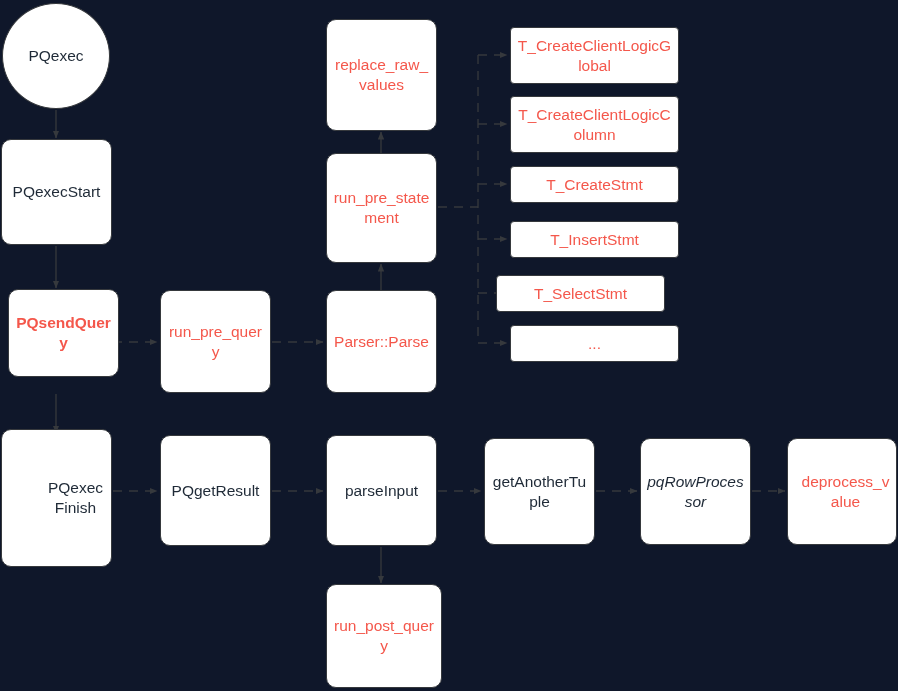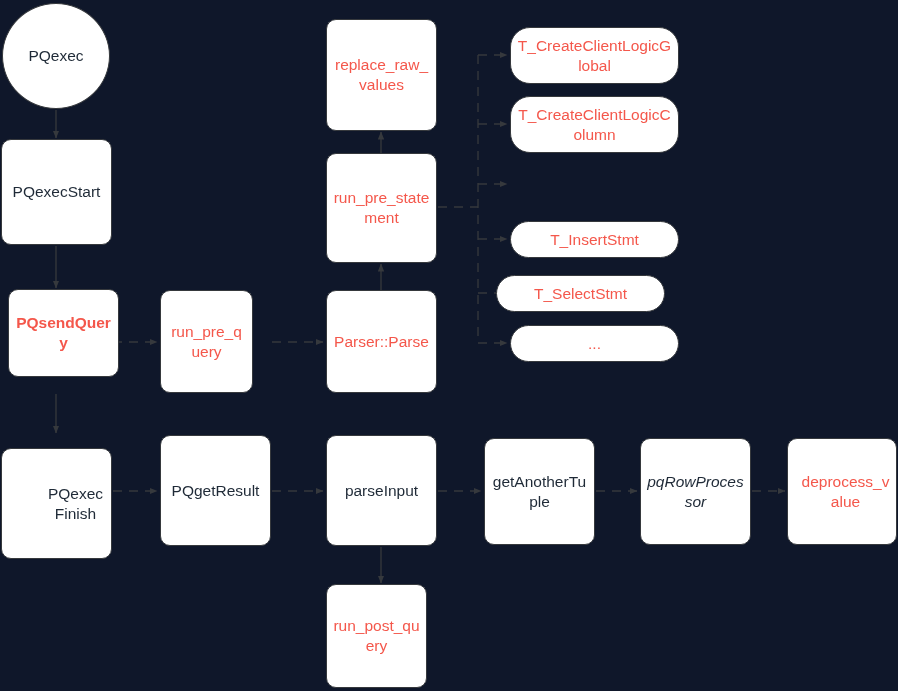--- a/index.html
+++ b/index.html
@@ -40,21 +40,21 @@
     border-radius: 10px;
     padding: 0 6px;
     word-break: break-all;
     z-index: 2;
   }
   .node.circle {
     border-radius: 50%;
     word-break: normal;
   }
   .node.pill {
-    border-radius: 20px;
+    border-radius: 4px;
   }
   .node.red {
     color: #f4574b;
   }
 </style>
 </head>
 <body>
 
 <div id="canvas">
 
@@ -111,25 +111,25 @@
   </div>
 
   <div class="node" style="left:1px; top:139px; width:111px; height:106px;">
     <span>PQexecStart</span>
   </div>
 
   <div class="node red" style="left:8px; top:289px; width:111px; height:88px;font-weight:bold;">
     <span>PQsendQuery</span>
   </div>
 
-  <div class="node" style="left:1px; top:448px; width:111px; height:111px;padding-left:44px;">
+  <div class="node" style="left:1px; top:429px; width:111px; height:138px;padding-left:44px;">
     <span>PQexecFinish</span>
   </div>
 
-  <div class="node red" style="left:160px; top:290px; width:93px; height:103px;justify-content:flex-end;">
+  <div class="node red" style="left:160px; top:290px; width:111px; height:103px;justify-content:flex-end;">
     <span>run_pre_query</span>
   </div>
 
   <div class="node" style="left:160px; top:435px; width:111px; height:111px;">
     <span>PQgetResult</span>
   </div>
 
   <div class="node red" style="left:326px; top:19px; width:111px; height:112px;">
     <span>replace_raw_values</span>
   </div>
@@ -139,21 +139,21 @@
   </div>
 
   <div class="node red" style="left:326px; top:290px; width:111px; height:103px;text-align:right;">
     <span>Parser::Parse</span>
   </div>
 
   <div class="node" style="left:326px; top:435px; width:111px; height:111px;">
     <span>parseInput</span>
   </div>
 
-  <div class="node red" style="left:326px; top:584px; width:101px; height:104px;">
+  <div class="node red" style="left:326px; top:584px; width:116px; height:104px;">
     <span>run_post_query</span>
   </div>
 
   <div class="node" style="left:484px; top:438px; width:111px; height:107px;">
     <span>getAnotherTuple</span>
   </div>
 
   <div class="node" style="left:640px; top:438px; width:111px; height:107px;font-style:italic;">
     <span>pqRowProcessor</span>
   </div>
@@ -163,20 +163,23 @@
   </div>
 
   <div class="node pill red" style="left:510px; top:27px; width:169px; height:57px;">
     <span>T_CreateClientLogicGlobal</span>
   </div>
 
   <div class="node pill red" style="left:510px; top:96px; width:169px; height:57px;">
     <span>T_CreateClientLogicColumn</span>
   </div>
 
+  <div class="node pill red" style="left:510px; top:166px; width:169px; height:37px;">
+    <span>T_CreateStmt</span>
+  </div>
 
   <div class="node pill red" style="left:510px; top:221px; width:169px; height:37px;">
     <span>T_InsertStmt</span>
   </div>
 
   <div class="node pill red" style="left:496px; top:275px; width:169px; height:37px;">
     <span>T_SelectStmt</span>
   </div>
 
   <div class="node pill red" style="left:510px; top:325px; width:169px; height:37px;">

